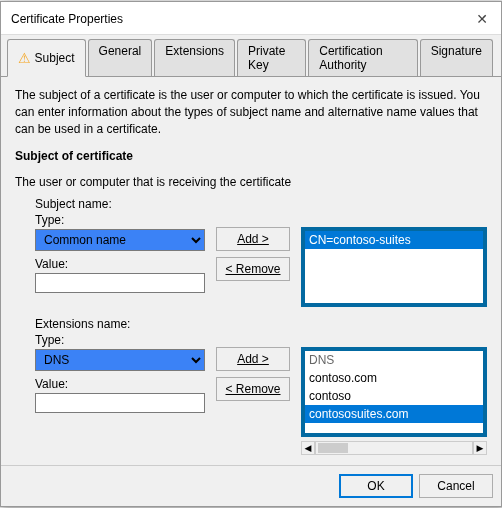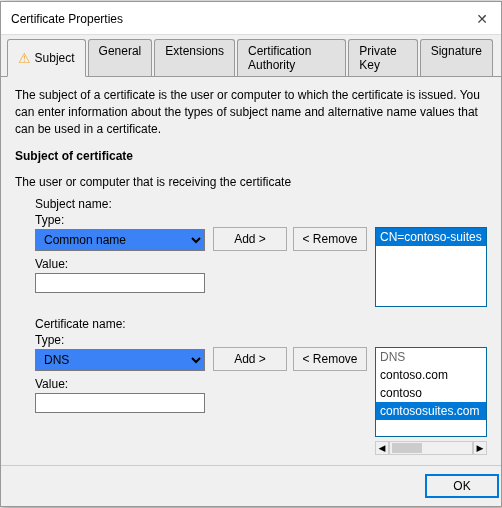--- a/index.html
+++ b/index.html
@@ -95,25 +95,26 @@
       gap: 8px;
       align-items: flex-start;
       margin-left: 20px;
     }
     .left-panel {
       flex: 0 0 170px;
     }
     .middle-panel {
       flex: 0 0 80px;
       display: flex;
-      flex-direction: row;
+      flex-direction: column;
       align-items: center;
       justify-content: center;
       padding-top: 30px;
       gap: 6px;
+      text-decoration: underline;
     }
     .right-panel {
       flex: 1;
     }
     .field-group {
       margin-bottom: 6px;
     }
     .field-label {
       font-size: 12px;
       margin-bottom: 2px;
@@ -138,21 +139,21 @@
       width: 74px;
       height: 24px;
       font-size: 12px;
       background: #f0f0f0;
       border: 1px solid #adadad;
       cursor: pointer;
       color: #000;
     }
     .list-box {
       width: 100%;
-      border: 1px solid #0369a1;
+      border: 4px solid #0369a1;
       background: #fff;
       height: 80px;
       overflow-y: auto;
       overflow-x: hidden;
     }
     .list-item {
       padding: 2px 4px;
       font-size: 12px;
       cursor: pointer;
       white-space: nowrap;
@@ -165,21 +166,21 @@
       color: #666;
       background: #fff;
     }
     .alt-name-section {
       margin-top: 10px;
     }
     .bottom-bar {
       display: flex;
       justify-content: flex-end;
       gap: 6px;
-      padding: 8px 2px;
+      padding: 8px 8px;
       border-top: 1px solid #ccc;
       background: #f0f0f0;
     }
     .btn-ok {
       width: 74px;
       height: 24px;
       font-size: 12px;
       background: #f0f0f0;
       border: 2px solid #0078d7;
       cursor: pointer;
@@ -245,24 +246,24 @@
       <span class="warning-icon">⚠</span>
       <span>Subject</span>
     </div>
     <div class="tab">
       <span>General</span>
     </div>
     <div class="tab">
       <span>Extensions</span>
     </div>
     <div class="tab">
+      <span>Private Key</span>
+    </div>
+    <div class="tab">
       <span>Certification Authority</span>
-    </div>
-    <div class="tab">
-      <span>Private Key</span>
     </div>
     <div class="tab">
       <span>Signature</span>
     </div>
   </div>
 
   <div class="content">
     <p class="info-text">The subject of a certificate is the user or computer to which the certificate is issued. You can enter information about the types of subject name and alternative name values that can be used in a certificate.</p>
     <p class="section-title">Subject of certificate</p>
     <p class="sub-title">The user or computer that is receiving the certificate</p>
@@ -296,21 +297,21 @@
         <div style="height: 30px;"></div>
         <div class="list-box">
           <div class="list-item selected">CN=contoso-suites</div>
         </div>
       </div>
     </div>
 
     <div class="alt-name-section">
       <div class="columns">
         <div class="left-panel">
-          <div class="field-label">Certificate name:</div>
+          <div class="field-label">Extensions name:</div>
           <div class="field-group">
             <div class="field-label">Type:</div>
             <select>
               <option>DNS</option>
               <option>Email</option>
               <option>UPN</option>
               <option>URL</option>
               <option>IP address</option>
             </select>
           </div>
@@ -341,14 +342,15 @@
             </div>
             <button class="scroll-btn">▶</button>
           </div>
         </div>
       </div>
     </div>
   </div>
 
   <div class="bottom-bar">
     <button class="btn-ok">OK</button>
+    <button class="btn-default">Cancel</button>
   </div>
 </div>
 
 </body></html>

